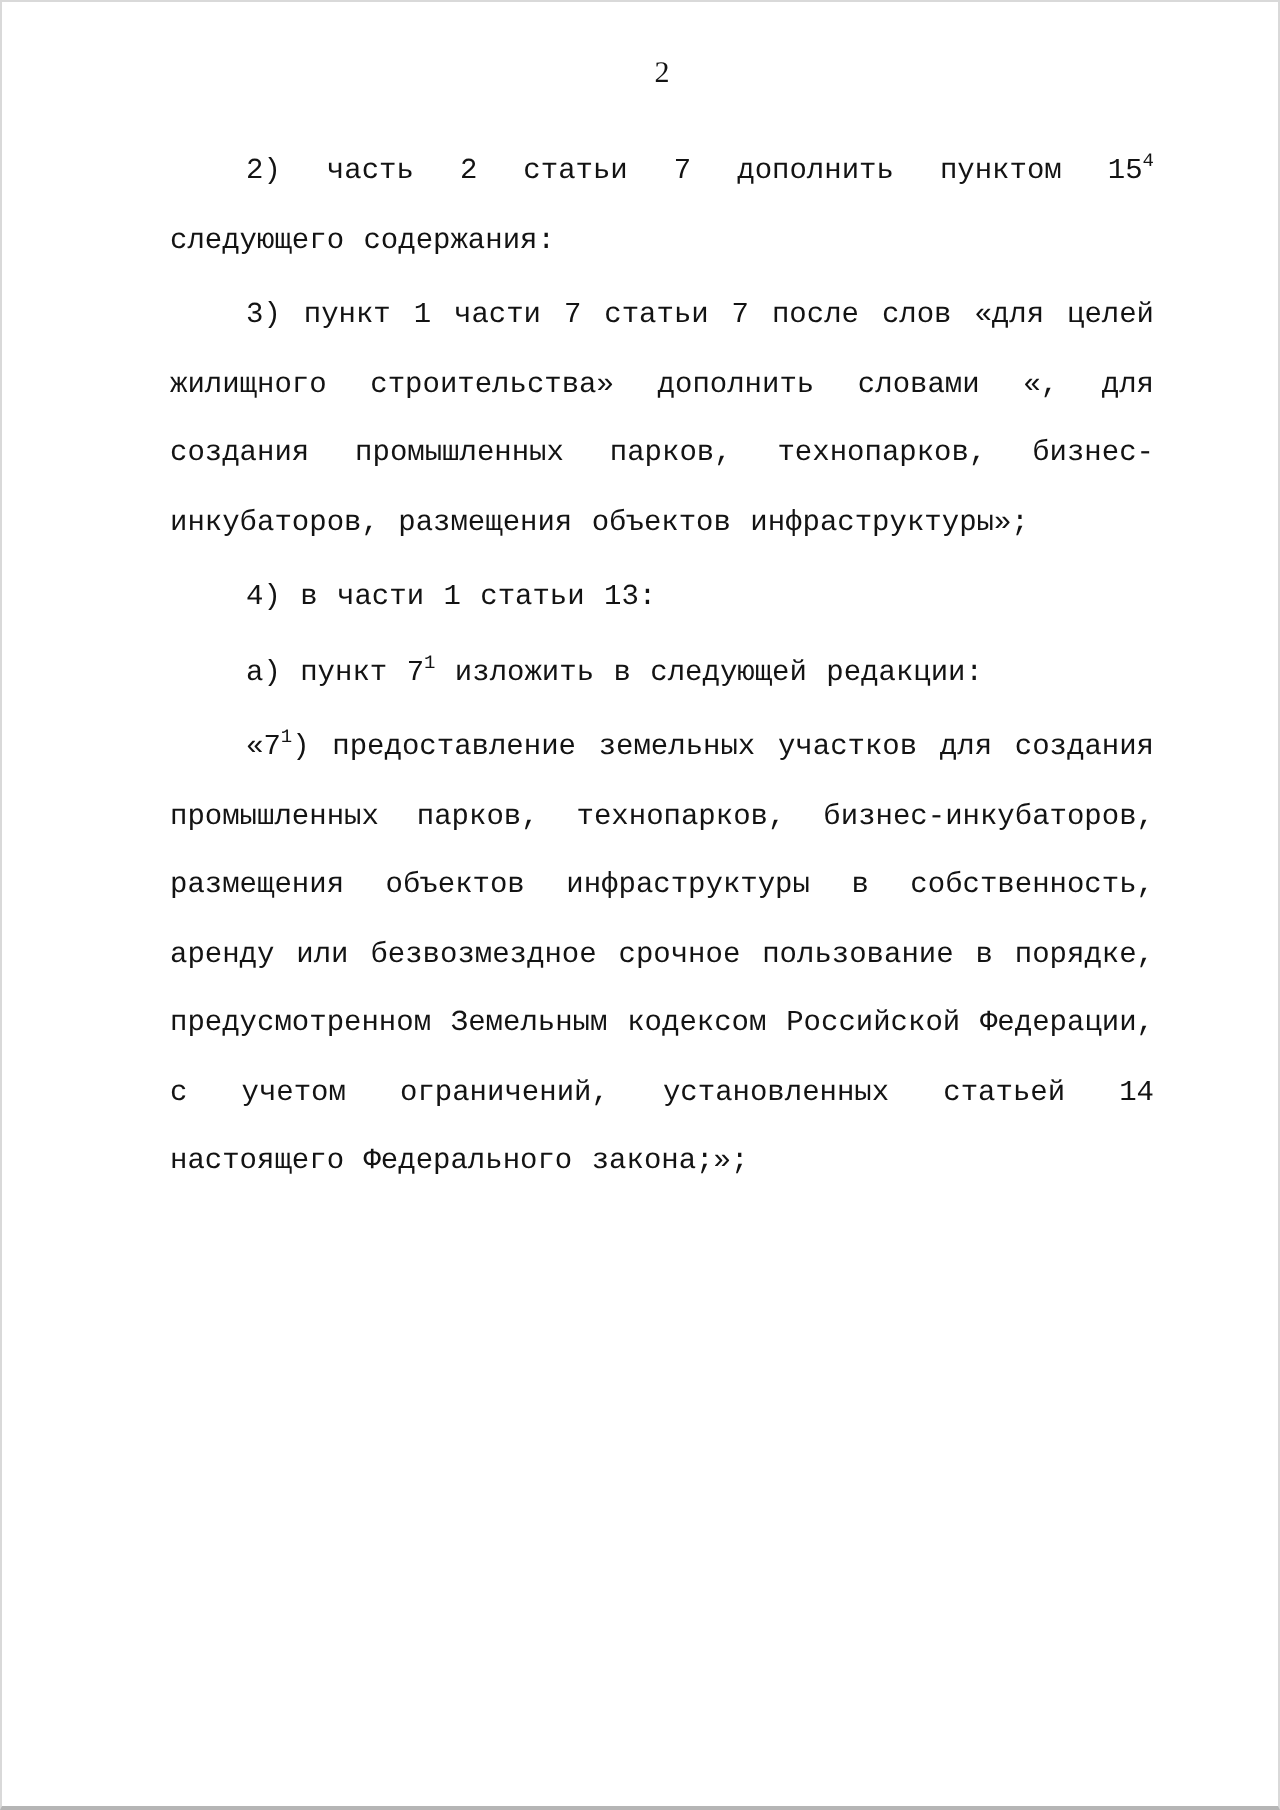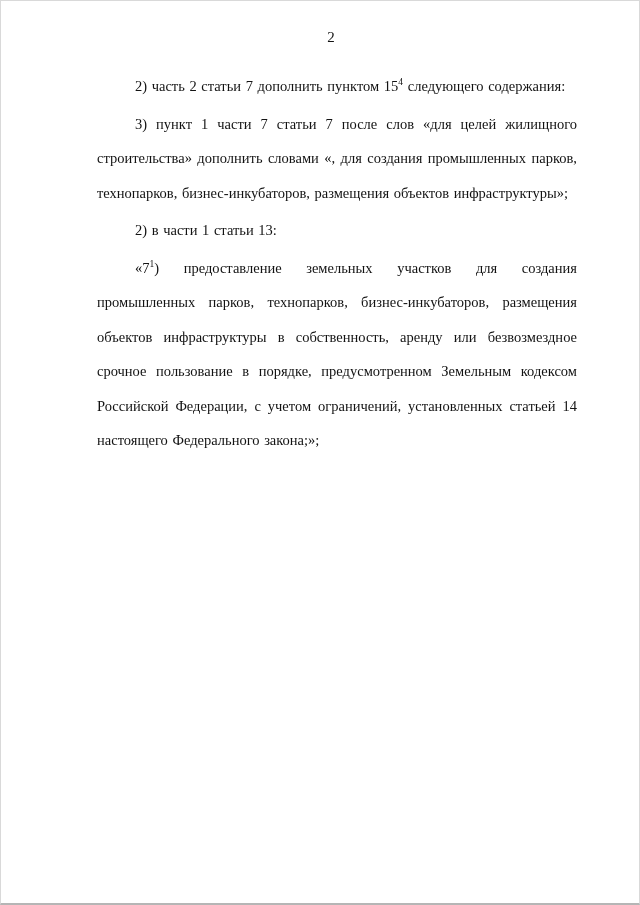--- a/index.html
+++ b/index.html
@@ -23,37 +23,39 @@
     padding: 26px 62px 0 84px;
     overflow: hidden;
   }
   .page-number {
     text-align: center;
     font-size: 15px;
     line-height: 20px;
     margin: 0 0 22px 0;
   }
   .body-text p {
-    margin: 0 0 3px 12px;
+    margin: 0 0 3px 0;
     font-size: 14.5px;
     line-height: 34.5px;
     text-align: justify;
     text-indent: 38px;
     word-spacing: 1px;
+    font-family: Liberation Mono, monospace;
   }
   .body-text sup {
     font-size: 9.5px;
     line-height: 0;
     vertical-align: super;
   }
 </style>
 </head>
 <body>
 
 <div class="page">
   <div class="page-number">2</div>
   <div class="body-text">
       <p>2) часть 2 статьи 7 дополнить пунктом 15<sup>4</sup> следующего содержания:</p>
       <p>3) пункт 1 части 7 статьи 7 после слов «для целей жилищного строительства» дополнить словами «, для создания промышленных парков, технопарков, бизнес-инкубаторов, размещения объектов инфраструктуры»;</p>
-      <p>2) в части 1 статьи 13:</p>
+      <p>4) в части 1 статьи 13:</p>
+      <p>а) пункт 7<sup>1</sup> изложить в следующей редакции:</p>
       <p>«7<sup>1</sup>) предоставление земельных участков для создания промышленных парков, технопарков, бизнес-инкубаторов, размещения объектов инфраструктуры в собственность, аренду или безвозмездное срочное пользование в порядке, предусмотренном Земельным кодексом Российской Федерации, с учетом ограничений, установленных статьей 14 настоящего Федерального закона;»;</p>
     </div>
 </div>
 
 </body></html>

